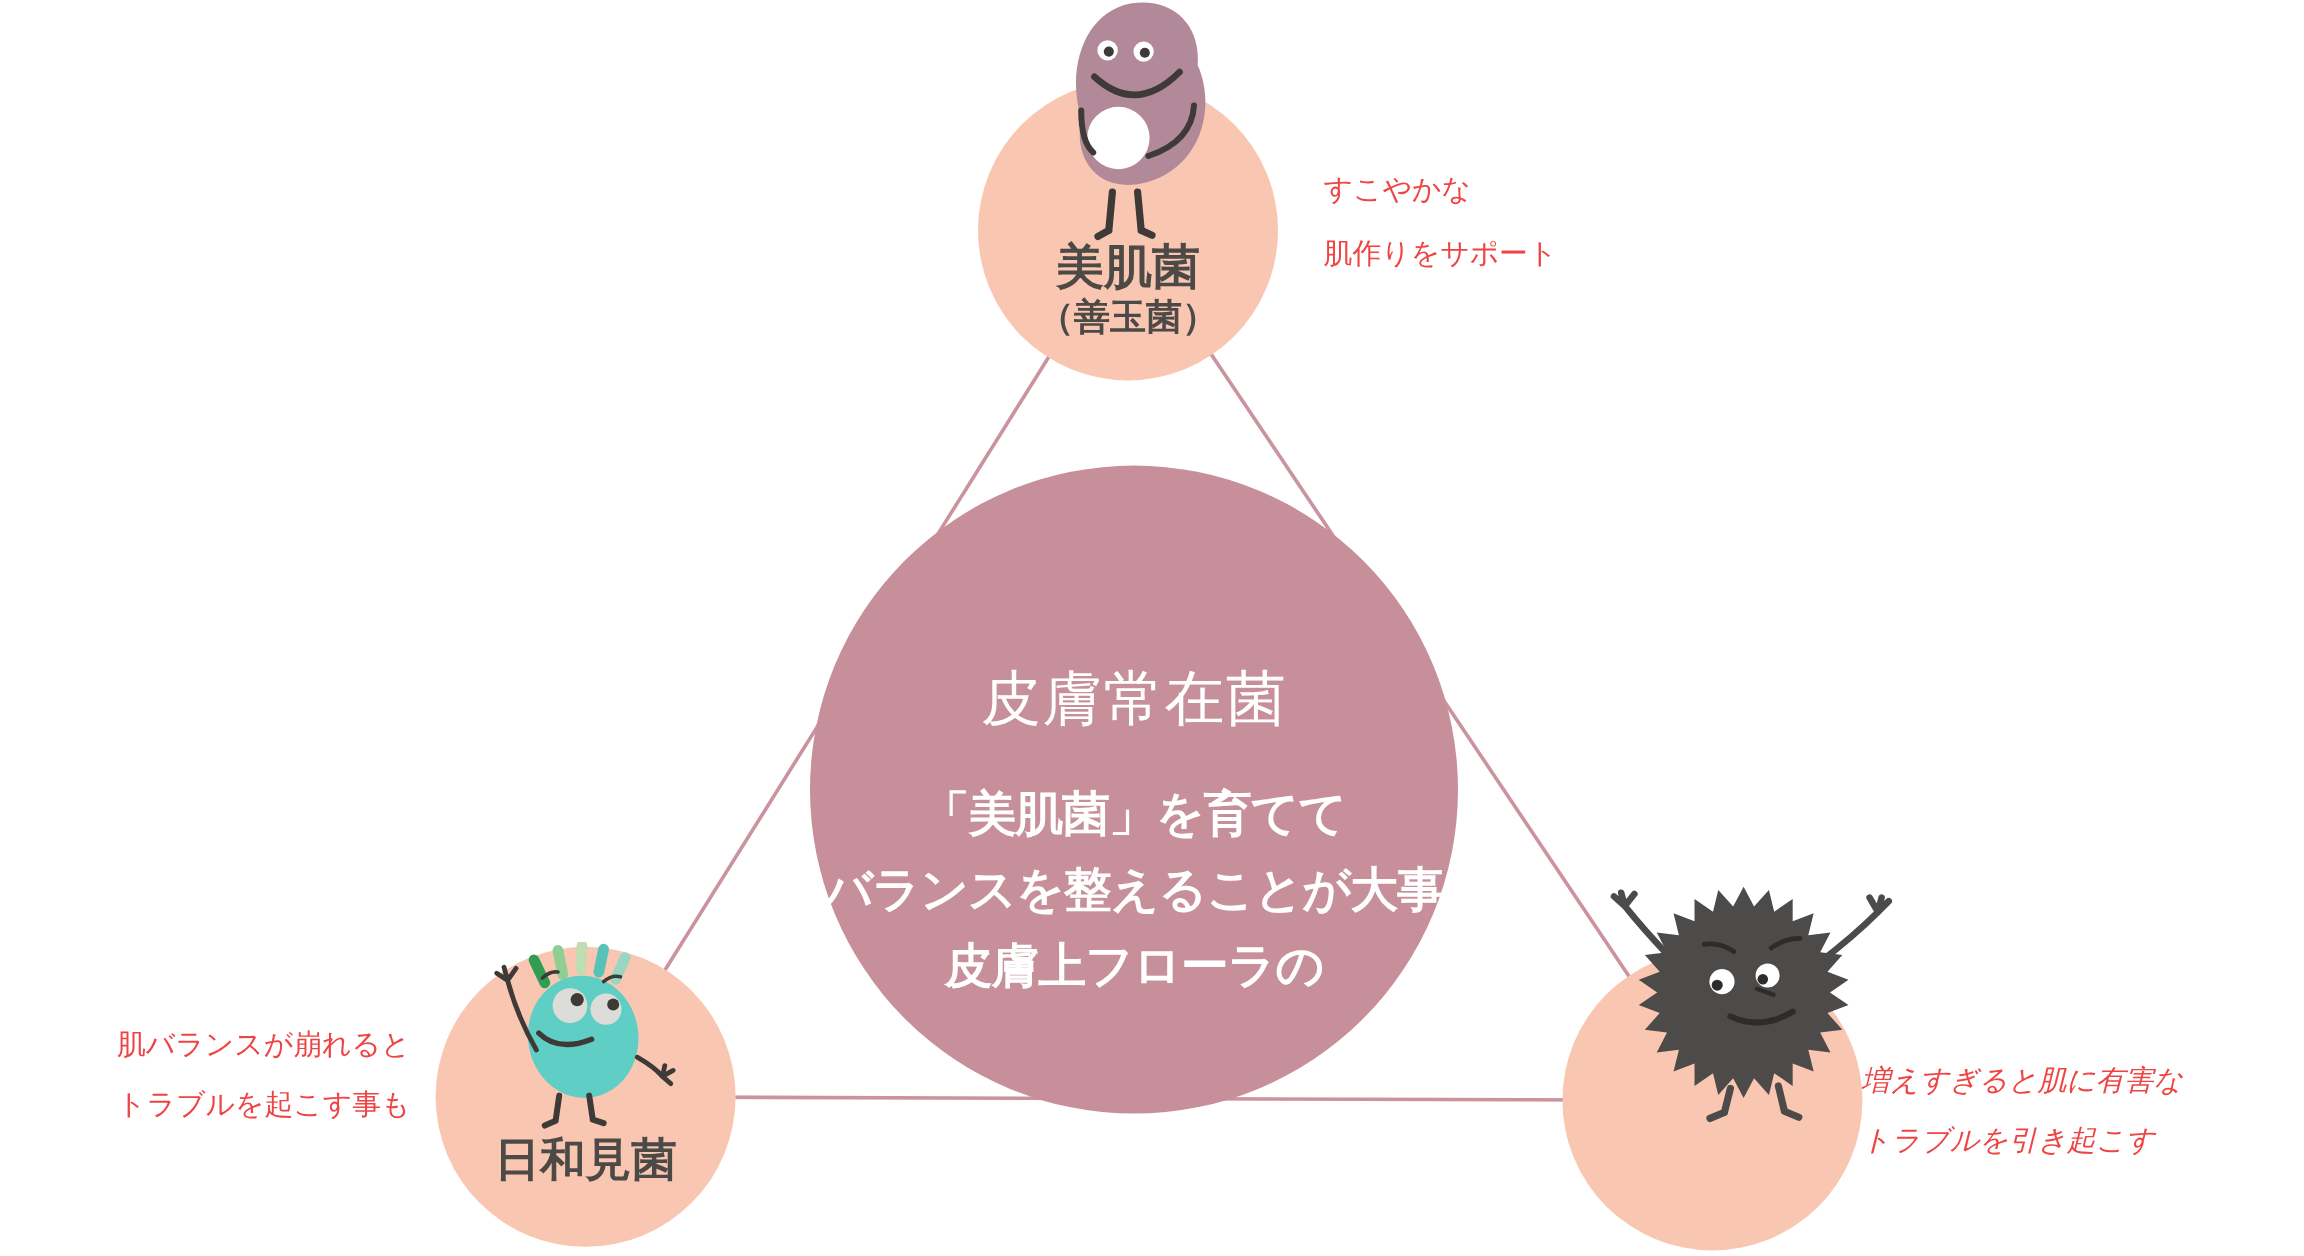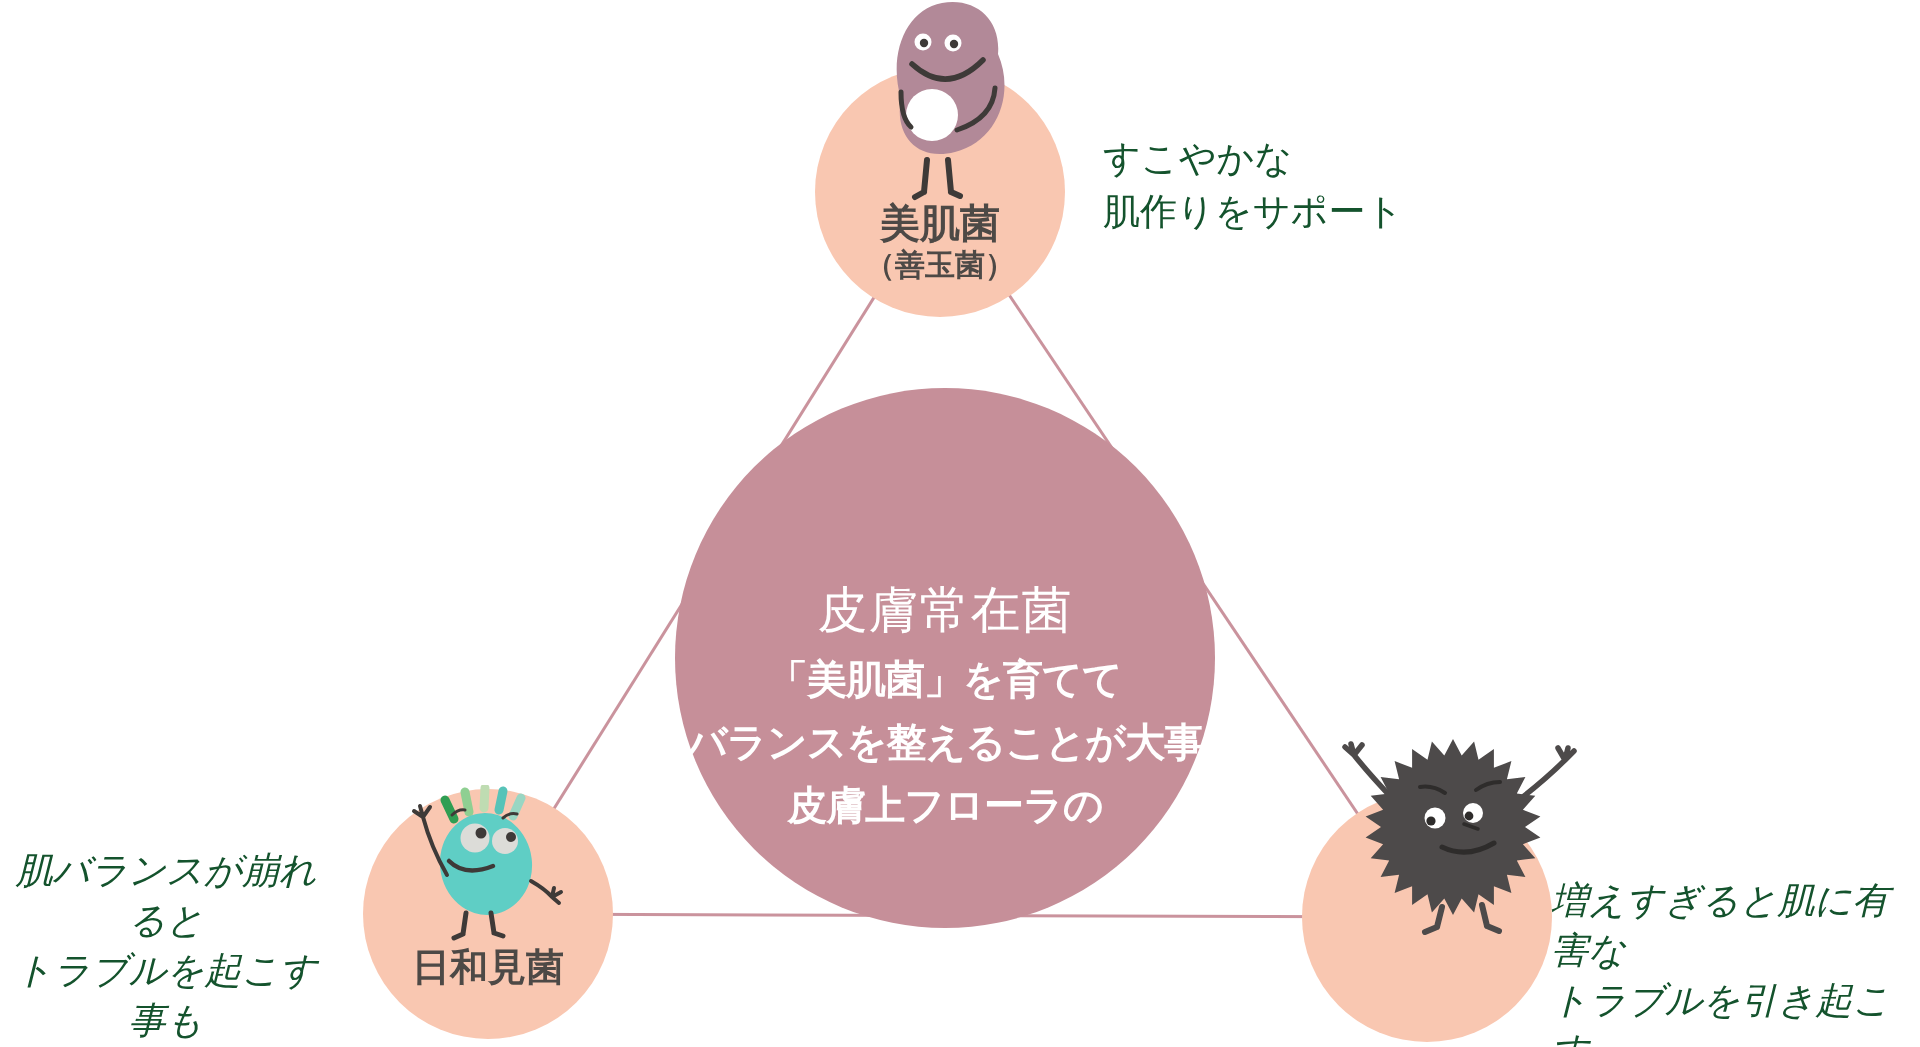--- a/index.html
+++ b/index.html
@@ -16,26 +16,26 @@
   .circle-center{left:675px;top:388px;width:540px;height:540px;background:#C68F99;}
   .char{position:absolute;z-index:3;}
   .char-top{left:845px;top:-6px;}
   .char-bl{left:405px;top:785px;}
   .char-br{left:1330px;top:735px;}
   .node-label{position:absolute;z-index:4;text-align:center;font-weight:bold;color:#4D4946;}
   .label-top{left:790px;top:200px;width:300px;font-size:40px;line-height:46px;}
   .label-top .sub{font-weight:bold;font-size:30px;line-height:38px;}
   .label-bl{left:363px;top:946px;width:250px;font-size:38px;line-height:42px;}
   .label-br{left:1302px;top:946px;width:250px;font-size:38px;line-height:42px;}
-  .note{position:absolute;z-index:4;font-size:37px;line-height:52px;color:#14532d;}
+  .note{position:absolute;z-index:4;font-size:24px;line-height:52px;color:#ef4444;}
   .note-top{left:1103px;top:132px;line-height:53px;text-align:left;}
-  .note-left{left:1px;top:846px;width:330px;line-height:50px;text-align:center;font-style:italic;}
+  .note-left{left:12px;top:846px;width:330px;line-height:50px;text-align:right;}
   .note-right{left:1551px;top:876px;line-height:50px;text-align:left;font-style:italic;}
   .center-text{position:absolute;z-index:3;left:675px;width:540px;text-align:center;color:#ffffff;}
-  .center-title{top:553px;font-size:50px;line-height:58px;font-weight:500;letter-spacing:1px;margin-top:28px;}
+  .center-title{top:553px;font-size:50px;line-height:58px;font-weight:500;letter-spacing:1px;}
   .center-body{top:648px;font-size:40px;line-height:63px;font-weight:bold;letter-spacing:-1px;white-space:nowrap;left:595px;width:700px;}
 </style>
 </head>
 <body>
 
 <div class="stage">
 
   <svg class="connectors" width="1920" height="1047" viewBox="0 0 1920 1047">
     <line x1="940" y1="192" x2="488" y2="914" stroke="#CA939D" stroke-width="3"></line>
     <line x1="940" y1="192" x2="1427" y2="917" stroke="#CA939D" stroke-width="3"></line>

